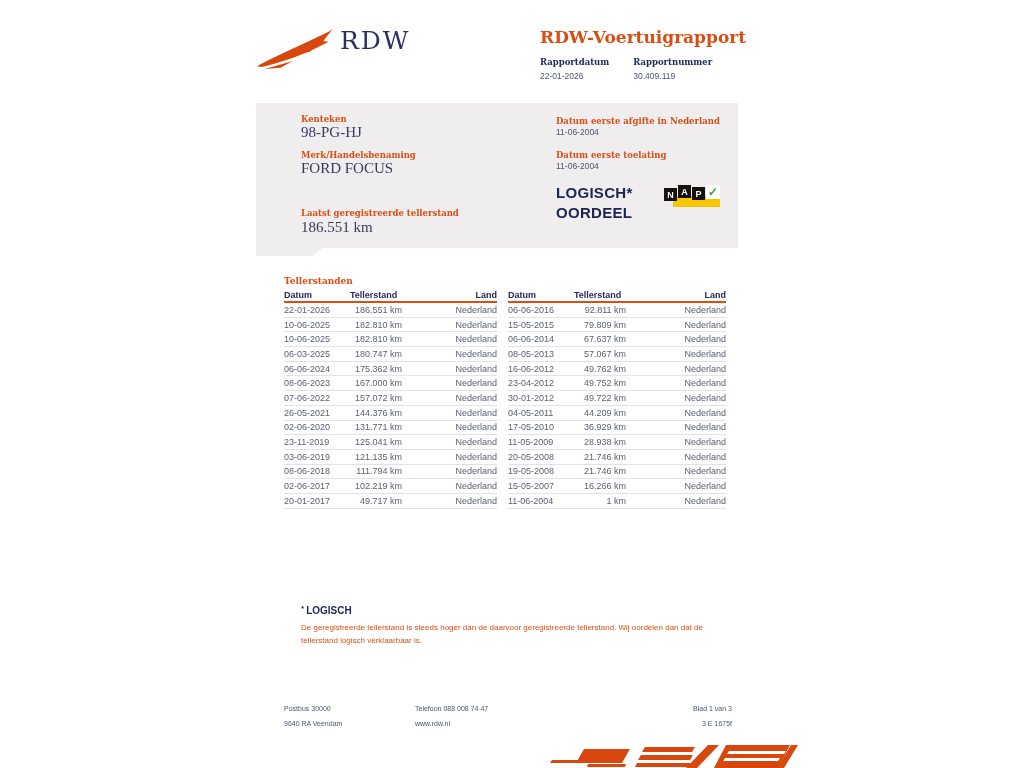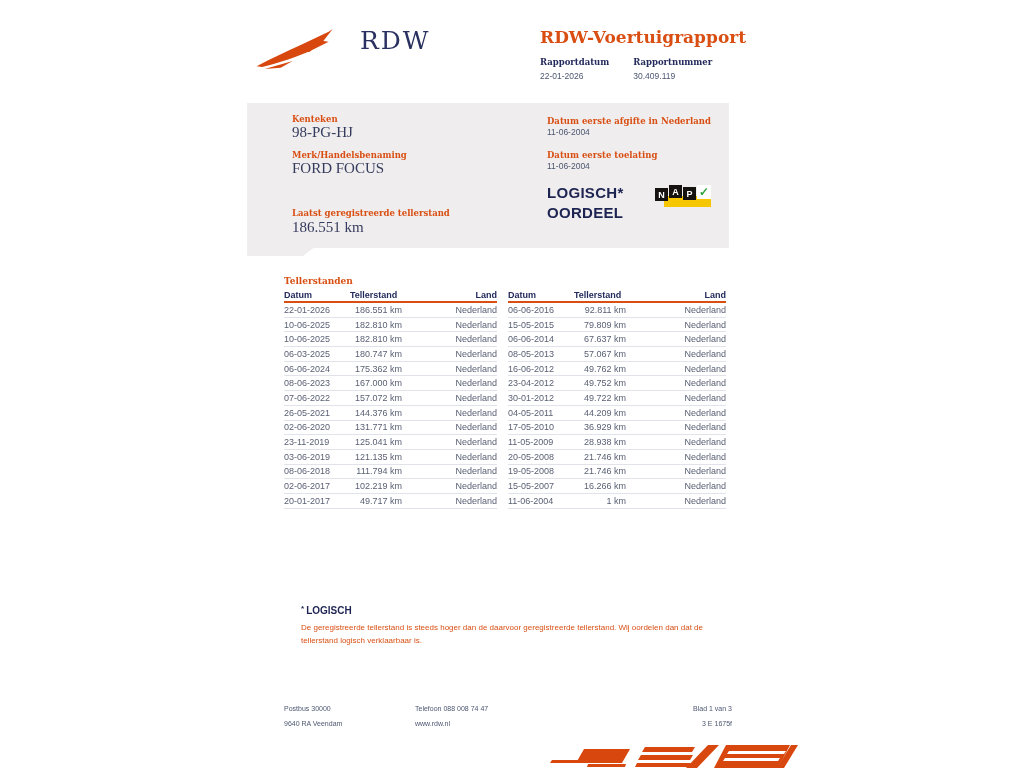--- a/index.html
+++ b/index.html
@@ -16,29 +16,29 @@
     --nap-yellow:#f6c600;
     --check-green:#2fa33c;
   }
   html,body{ width:1024px; height:768px; background:#ffffff; overflow:hidden;
     font-family:"Liberation Sans", sans-serif; }
   .page{ position:relative; width:1024px; height:768px; background:#fff; }
 
   
   .logo-bird{ position:absolute; left:254px; top:26px; width:80px; height:46px; }
   .logo-word{ position:absolute; left:340px; top:26px; font-family:"DejaVu Serif", serif;
-    font-size:25px; letter-spacing:2px; color:#2a3160;margin-left:20px; }
+    font-size:25px; letter-spacing:2px; color:#2a3160; }
   .doc-title{ position:absolute; left:540px; top:27px; font-family:"DejaVu Serif", serif;
     font-weight:bold; font-size:17px; color:var(--orange); }
   .report-meta{ position:absolute; left:540px; top:57px; display:flex; gap:24px; }
   .meta-label{ font-family:"DejaVu Serif", serif; font-weight:bold; font-size:8.5px; color:var(--navy); }
   .meta-value{ margin-top:4px; font-size:8.5px; color:var(--muted); }
 
   
-  .info-box{ position:absolute; left:247px; top:103px; width:482px; height:153px;
+  .info-box{ position:absolute; left:256px; top:103px; width:482px; height:153px;
     background:var(--grey-box);
     clip-path:polygon(0 0, 100% 0, 100% 94.8%, 13.8% 94.8%, 11.6% 100%, 0 100%); }
   .fld-label{ position:absolute; font-family:"DejaVu Serif", serif; font-weight:bold;
     font-size:8.5px; color:var(--orange); }
   .fld-big{ position:absolute; font-family:Liberation Serif, serif; font-size:15px; color:var(--value-ink); }
   .fld-small{ position:absolute; font-size:8.5px; color:var(--muted); }
   .oordeel{ position:absolute; left:300px; top:80px; font-size:15px; font-weight:800;
     color:var(--navy-strong); line-height:20px; letter-spacing:0.3px; }
 
   

